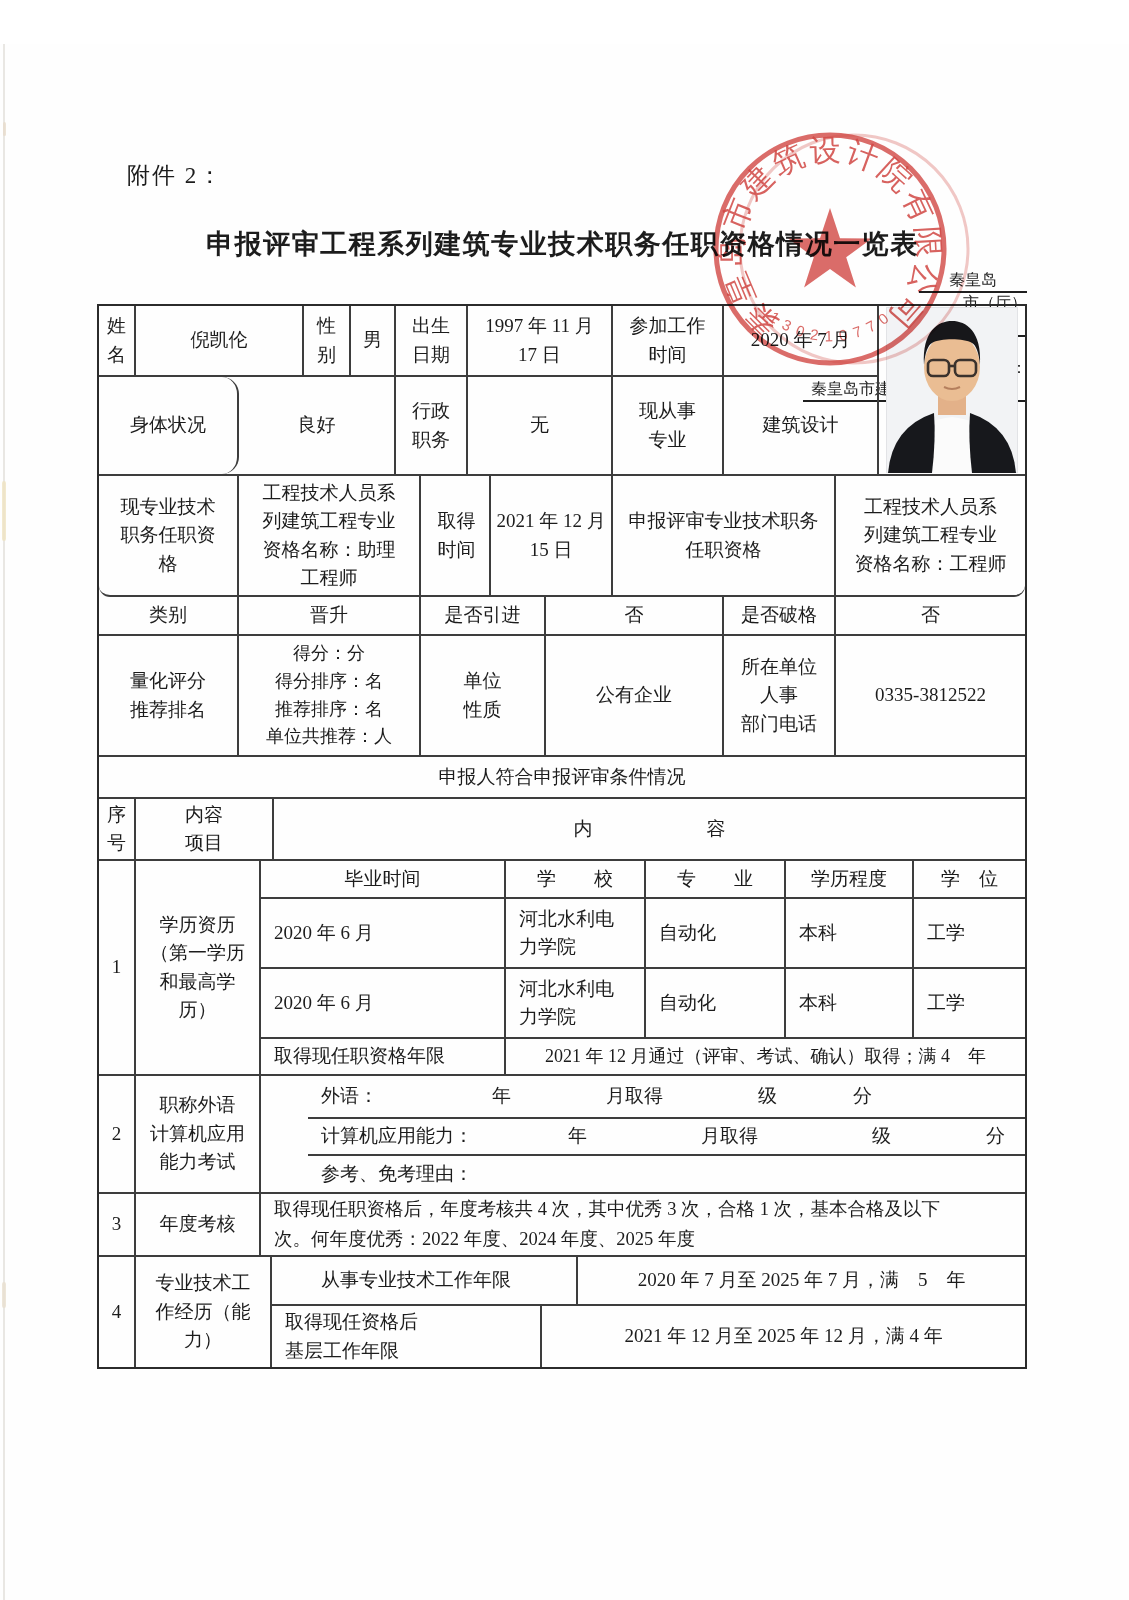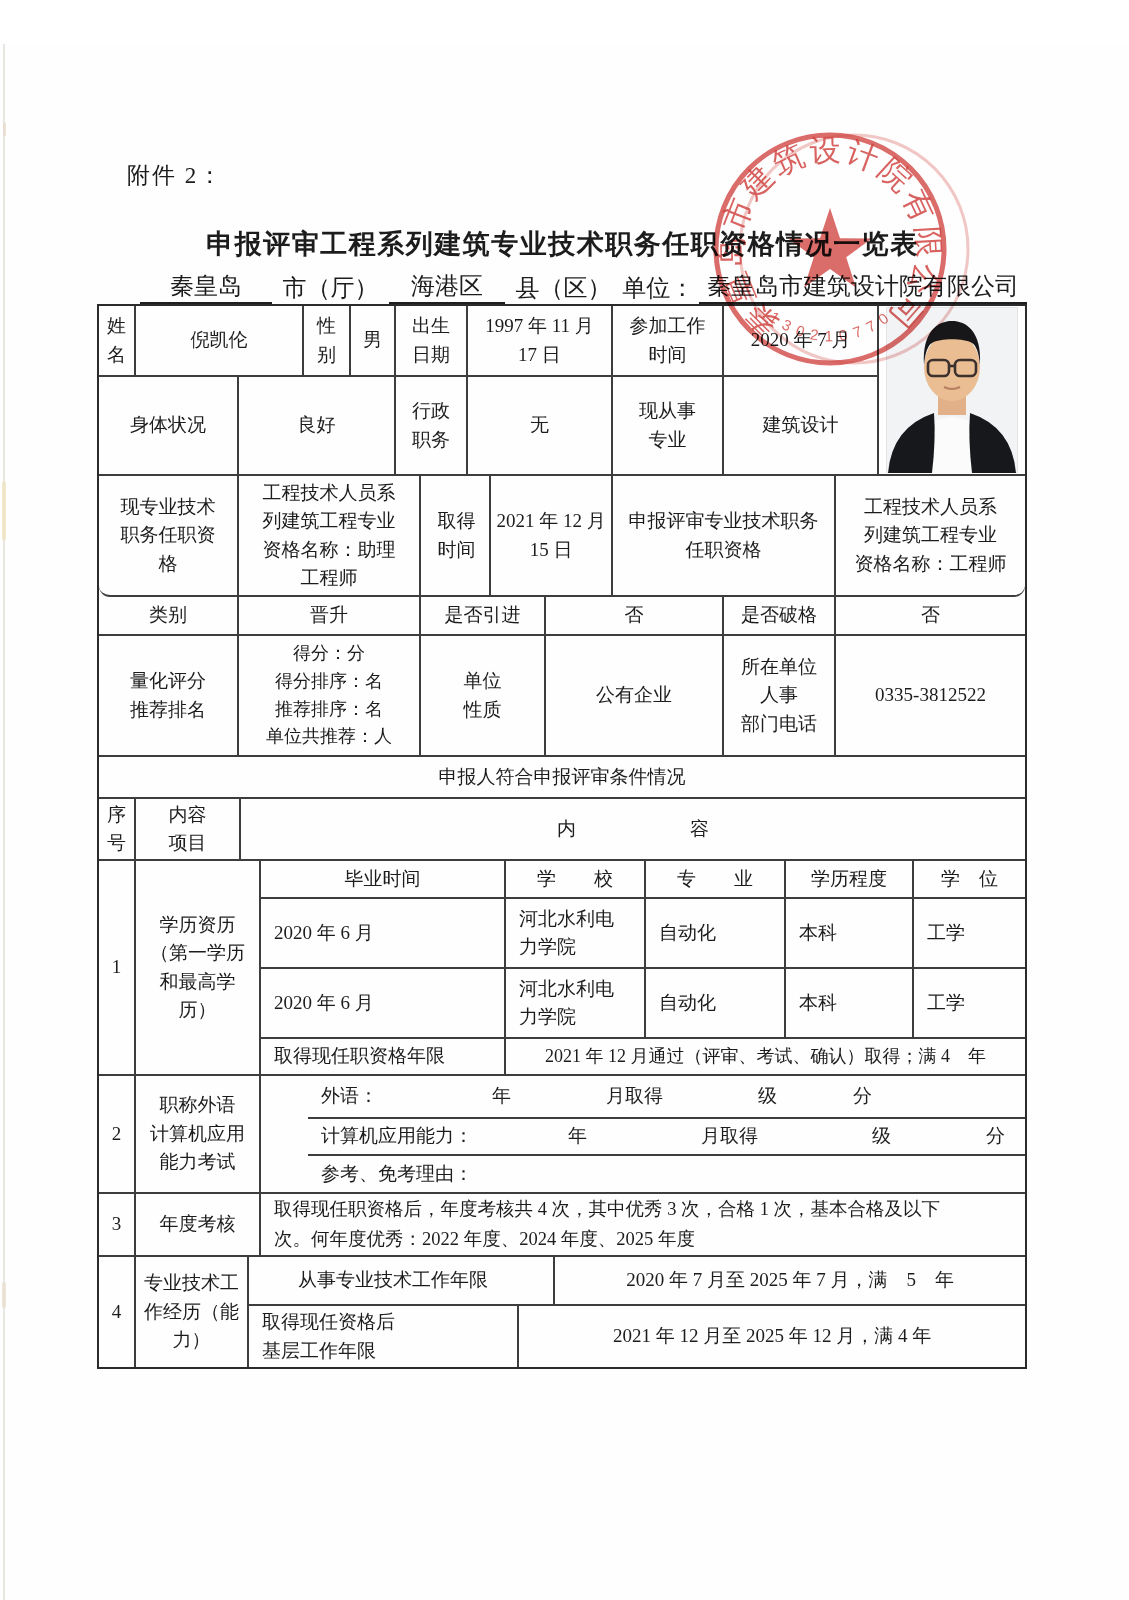--- a/index.html
+++ b/index.html
@@ -6,21 +6,21 @@
   .page{position:relative;width:1129px;height:1600px;background:#fefefe;overflow:hidden;
         font-family:"Liberation Serif","DejaVu Serif",serif;color:#1c1c1c;margin-top:44px;}
   
   .edge-left{position:absolute;left:3px;top:0;width:2px;height:1600px;background:#e9e7e3;}
   .speck{position:absolute;border-radius:2px;opacity:.8;}
 
   .attachment{position:absolute;left:127px;top:116px;font-size:23px;letter-spacing:2px;}
   .title{position:absolute;left:98px;top:182px;width:929px;text-align:center;
          font-size:27px;font-weight:bold;letter-spacing:1.5px;}
   .header-line{position:absolute;left:98px;top:226px;width:929px;display:flex;
-               align-items:flex-end;font-size:24px;padding-left:42px;box-sizing:border-box;}
+               align-items:flex-end;font-size:16px;padding-left:42px;box-sizing:border-box;flex-direction:column;}
   .header-line > span{white-space:nowrap;}
   .hsp{width:26px;}
   .ul{border-bottom:2.5px solid #1f1f1f;text-align:center;}
   .ul.wide{padding:0 30px;}
   .ul.med{padding:0 22px;}
   .ul.slim{padding:0 8px;}
 
   
   .tbl{position:absolute;left:97px;top:260px;width:930px;border:2.5px solid #2b2b2b;
        box-sizing:border-box;font-size:19px;background:transparent;}
@@ -77,21 +77,21 @@
           <div class="cell br" style="width:45px;">男</div>
           <div class="cell br" style="width:72px;">出生
 日期</div>
           <div class="cell br" style="width:145px;">1997 年 11 月
 17 日</div>
           <div class="cell br" style="width:111px;">参加工作
 时间</div>
           <div class="cell br" style="width:155px;">2020 年 7 月</div>
         </div>
         <div class="trow" style="flex:1;">
-          <div class="cell br" style="width:140px;">身体状况</div>
+          <div class="cell br" style="width:140px;border-radius:17px;">身体状况</div>
           <div class="cell br" style="width:157px;">良好</div>
           <div class="cell br" style="width:72px;">行政
 职务</div>
           <div class="cell br" style="width:145px;">无</div>
           <div class="cell br" style="width:111px;">现从事
 专业</div>
           <div class="cell br" style="width:155px;">建筑设计</div>
         </div>
       </div>
       <div class="cell photo" style="width:149px;height:168px;">
@@ -158,21 +158,21 @@
       <div class="cell" style="flex:1;">0335-3812522</div>
     </div>
 
     <div class="trow bb" style="height:42px;">
       <div class="cell" style="flex:1;">申报人符合申报评审条件情况</div>
     </div>
 
     <div class="trow bb" style="height:62px;">
       <div class="cell br" style="width:37px;">序
 号</div>
-      <div class="cell br" style="width:105px;">内容
+      <div class="cell br" style="width:138px;">内容
 项目</div>
       <div class="cell" style="flex:1;">内　　　　　　容</div>
     </div>
 
     <div class="trow bb" style="height:215px;">
       <div class="cell br" style="width:37px;">1</div>
       <div class="cell br" style="width:125px;">学历资历
 （第一学历
 和最高学
 历）</div>
@@ -227,21 +227,21 @@
 
     <div class="trow bb" style="height:63px;">
       <div class="cell br" style="width:37px;">3</div>
       <div class="cell br" style="width:125px;text-align:center;">年度考核</div>
       <div class="cell al" style="flex:1;font-size:18.5px;line-height:1.6;">取得现任职资格后，年度考核共 4 次，其中优秀 3 次，合格 1 次，基本合格及以下
 次。何年度优秀：2022 年度、2024 年度、2025 年度</div>
     </div>
 
     <div class="trow" style="height:110px;">
       <div class="cell br" style="width:37px;">4</div>
-      <div class="cell br" style="width:113px;">专业技术工
+      <div class="cell br" style="width:136px;">专业技术工
 作经历（能
 力）</div>
       <div class="stack" style="flex:1;">
         <div class="trow bb" style="height:49px;padding-left:36px;">
           <div class="cell br al" style="width:270px;">从事专业技术工作年限</div>
           <div class="cell" style="flex:1;">2020 年 7 月至 2025 年 7 月，满　5　年</div>
         </div>
         <div class="trow" style="flex:1;">
           <div class="cell br al" style="width:270px;">取得现任资格后
 基层工作年限</div>

